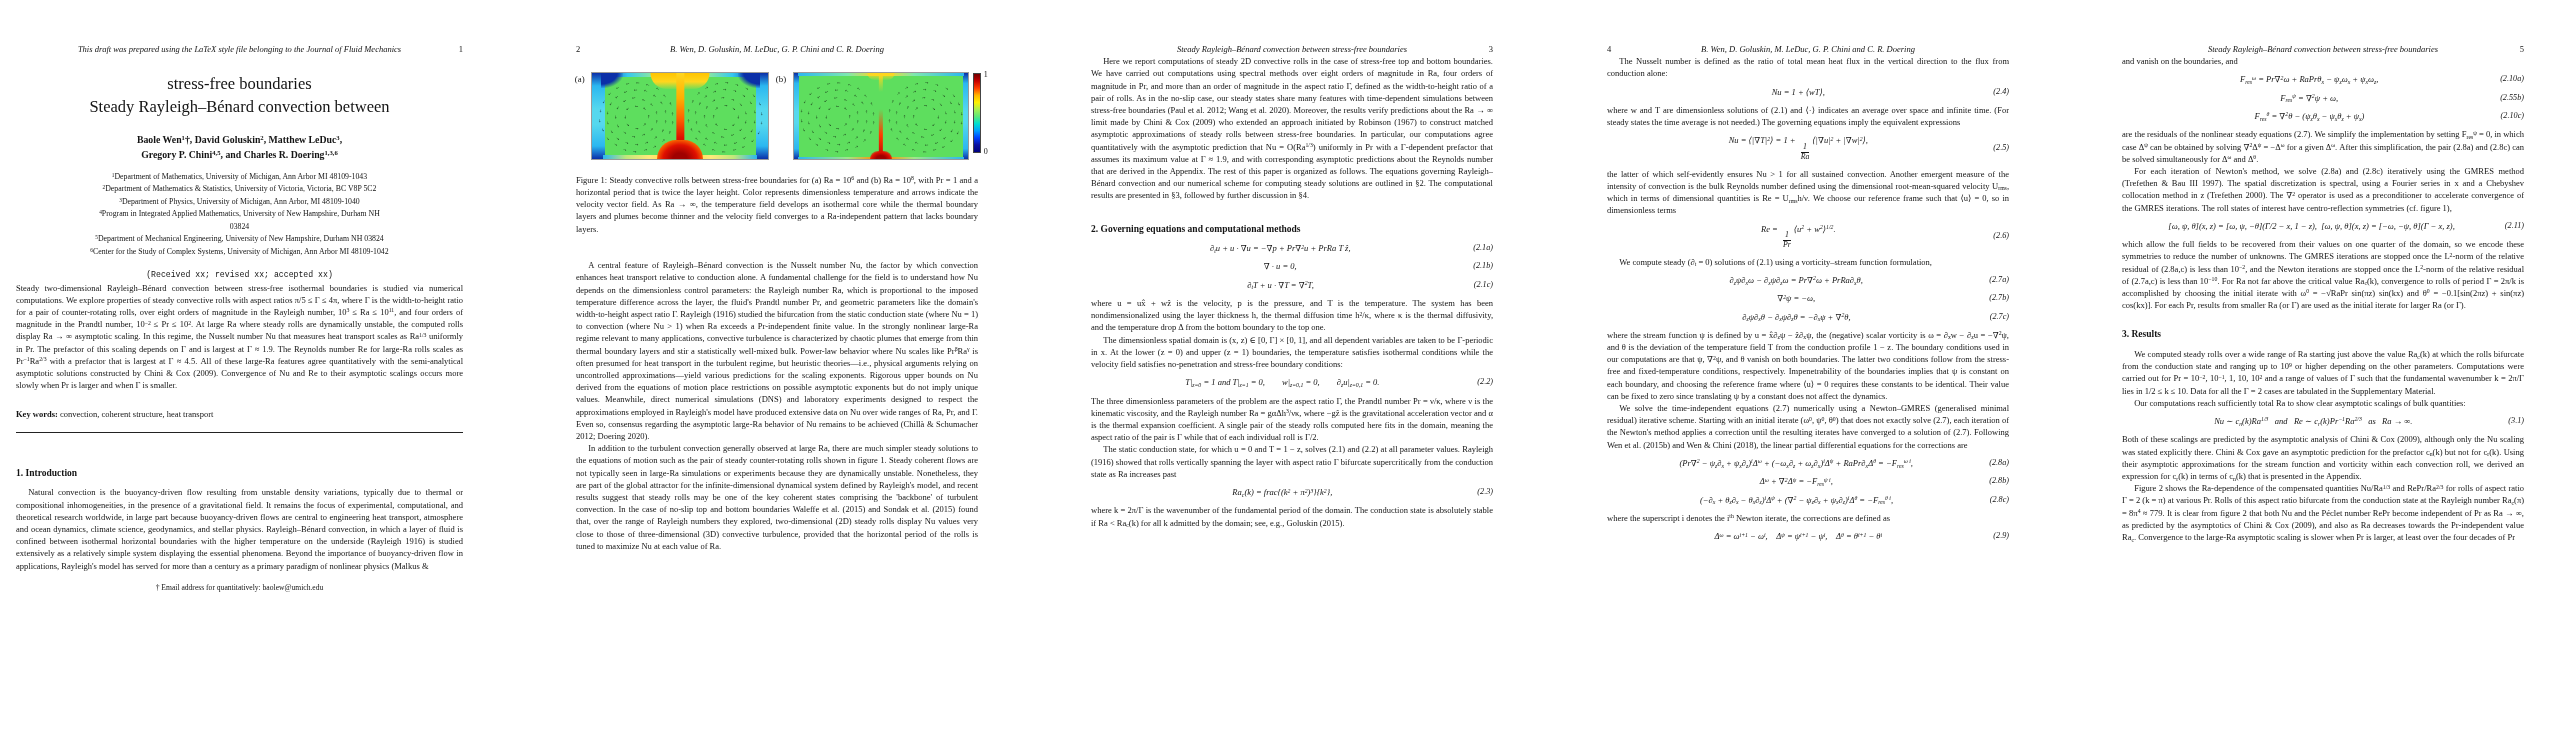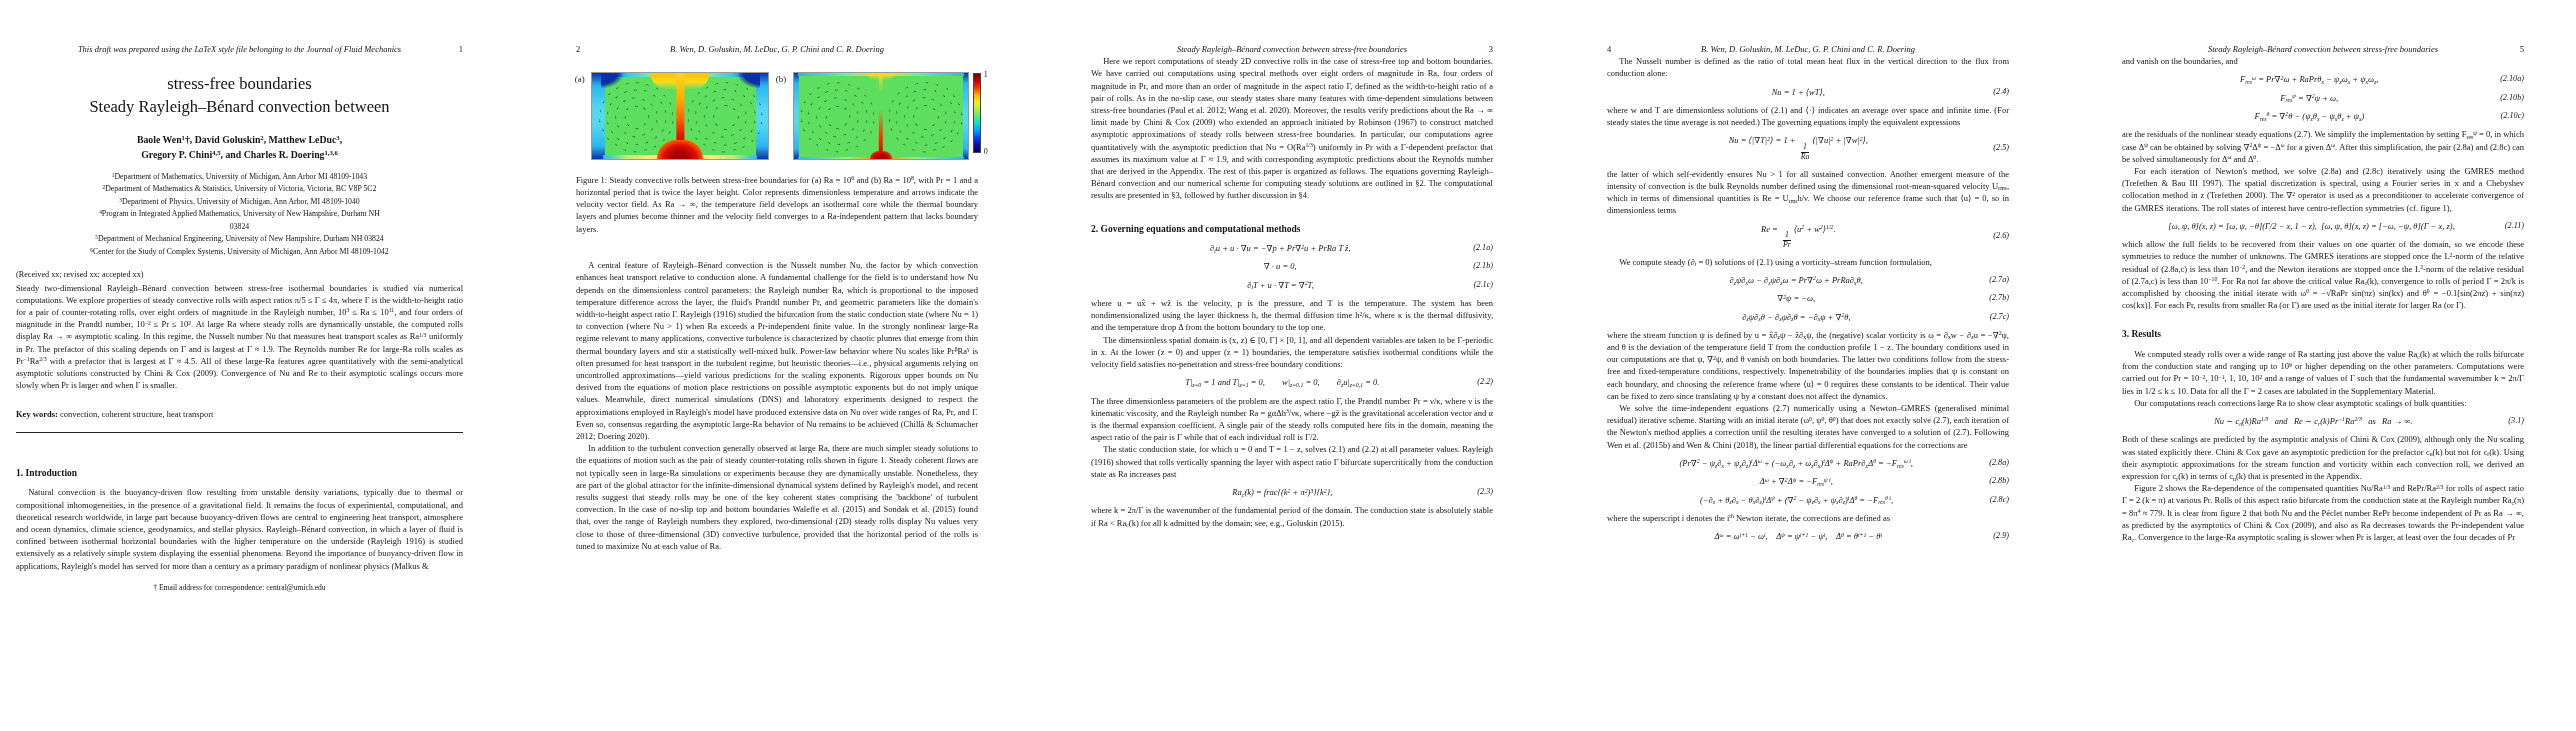--- a/index.html
+++ b/index.html
@@ -17,21 +17,21 @@
     padding:43px 52px 0 61px;box-sizing:border-box;overflow:hidden;
     font-size:8.5px;line-height:12.2px;text-align:justify;}
   .running-header{position:relative;height:12.2px;font-style:italic;font-size:8.5px;margin-bottom:0;}
   .rh-center{display:block;width:100%;text-align:center;font-style:italic;}
   .rh-num{position:absolute;top:0;font-style:normal;}
   .rh-num.left{left:0;} .rh-num.right{right:0;}
 
   .paper-title{margin-top:18.3px;text-align:center;font-size:16.5px;line-height:22.6px;text-indent:0;}
   .authors{margin-top:13.4px;text-align:center;font-size:9.8px;line-height:15.2px;font-weight:bold;text-indent:0;}
   .affils{margin-top:8.5px;text-align:center;font-size:7.8px;line-height:12.5px;text-indent:0;}
-  .received{margin-top:11px;text-align:left;font-size:8.2px;text-indent:0;}
+  .received{margin-top:11px;text-align:center;font-size:8.2px;text-indent:0;font-family:Liberation Mono, monospace;}
   .abstract{margin-top:11px;}
   .keywords{margin-top:16px;}
   .kw-label{font-weight:bold;}
   .rule{margin-top:12.2px;border-top:0.9px solid #222;height:0;}
   .section{font-weight:bold;font-size:9.5px;margin:18.3px 0 7.3px;text-align:left;}
   .page-1 .section{margin-top:34px;}
   .page-3 .section{margin-top:21px;}
   .page-5 .section{margin-top:17px;}
   .para{margin:0;}
   .para.indent{text-indent:12.2px;}
@@ -124,21 +124,21 @@
           <div class="affil-line">03824</div>
           <div class="affil-line"><sup>5</sup>Department of Mechanical Engineering, University of New Hampshire, Durham NH 03824</div>
           <div class="affil-line"><sup>6</sup>Center for the Study of Complex Systems, University of Michigan, Ann Arbor MI 48109-1042</div>
         </div>
         <div class="received">(Received xx; revised xx; accepted xx)</div>
         <div class="abstract para">Steady two-dimensional Rayleigh–Bénard convection between stress-free isothermal boundaries is studied via numerical computations. We explore properties of steady convective rolls with aspect ratios π/5 ≤ Γ ≤ 4π, where Γ is the width-to-height ratio for a pair of counter-rotating rolls, over eight orders of magnitude in the Rayleigh number, 10<sup>3</sup> ≤ Ra ≤ 10<sup>11</sup>, and four orders of magnitude in the Prandtl number, 10<sup>−2</sup> ≤ Pr ≤ 10<sup>2</sup>. At large Ra where steady rolls are dynamically unstable, the computed rolls display Ra → ∞ asymptotic scaling. In this regime, the Nusselt number Nu that measures heat transport scales as Ra<sup>1/3</sup> uniformly in Pr. The prefactor of this scaling depends on Γ and is largest at Γ ≈ 1.9. The Reynolds number Re for large-Ra rolls scales as Pr<sup>−1</sup>Ra<sup>2/3</sup> with a prefactor that is largest at Γ ≈ 4.5. All of these large-Ra features agree quantitatively with the semi-analytical asymptotic solutions constructed by Chini &amp; Cox (2009). Convergence of Nu and Re to their asymptotic scalings occurs more slowly when Pr is larger and when Γ is smaller.</div>
         <div class="keywords"><span class="kw-label">Key words:</span><span class="kw-text"> convection, coherent structure, heat transport</span></div>
         <div class="rule"></div>
         <div class="section">1. Introduction</div>
         <div class="para indent">Natural convection is the buoyancy-driven flow resulting from unstable density variations, typically due to thermal or compositional inhomogeneities, in the presence of a gravitational field. It remains the focus of experimental, computational, and theoretical research worldwide, in large part because buoyancy-driven flows are central to engineering heat transport, atmosphere and ocean dynamics, climate science, geodynamics, and stellar physics. Rayleigh–Bénard convection, in which a layer of fluid is confined between isothermal horizontal boundaries with the higher temperature on the underside (Rayleigh 1916) is studied extensively as a relatively simple system displaying the essential phenomena. Beyond the importance of buoyancy-driven flow in applications, Rayleigh's model has served for more than a century as a primary paradigm of nonlinear physics (Malkus &amp;</div>
-        <div class="footnote">† Email address for correspondence: central@umich.edu</div>
+        <div class="footnote">† Email address for quantitatively: baolew@umich.edu</div>
       </div>
       <div class="page page-2" style="left: 515px;">
         <div class="running-header">
           <span class="rh-num left">2</span>
           <span class="rh-center">B. Wen, D. Goluskin, M. LeDuc, G. P. Chini and C. R. Doering</span>
         </div>
         <div class="fig-row">
           <span class="panel-label" style="left: 0px;">(a)</span>
           <div class="conv-panel panel-a" style="left: 16.5px; width: 178px;">
             <div class="decor edge-l"></div>
@@ -510,36 +510,36 @@
           <span class="rh-center">Steady Rayleigh–Bénard convection between stress-free boundaries</span>
           <span class="rh-num right">5</span>
         </div>
         <div class="para">and vanish on the boundaries, and</div>
         <div class="eq-row">
           <span class="eq-body">F<sub>res</sub><sup>ω</sup> = Pr∇<sup>2</sup>ω + RaPrθ<sub>x</sub> − ψ<sub>z</sub>ω<sub>x</sub> + ψ<sub>x</sub>ω<sub>z</sub>,</span>
           <span class="eq-tag">(2.10a)</span>
         </div>
         <div class="eq-row">
           <span class="eq-body">F<sub>res</sub><sup>ψ</sup> = ∇<sup>2</sup>ψ + ω,</span>
-          <span class="eq-tag">(2.10b)</span>
+          <span class="eq-tag">(2.55b)</span>
         </div>
         <div class="eq-row">
           <span class="eq-body">F<sub>res</sub><sup>θ</sup> = ∇<sup>2</sup>θ − (ψ<sub>z</sub>θ<sub>x</sub> − ψ<sub>x</sub>θ<sub>z</sub> + ψ<sub>x</sub>)</span>
           <span class="eq-tag">(2.10c)</span>
         </div>
         <div class="para">are the residuals of the nonlinear steady equations (2.7). We simplify the implementation by setting F<sub>res</sub><sup>ψ</sup> = 0, in which case Δ<sup>ψ</sup> can be obtained by solving ∇<sup>2</sup>Δ<sup>ψ</sup> = −Δ<sup>ω</sup> for a given Δ<sup>ω</sup>. After this simplification, the pair (2.8a) and (2.8c) can be solved simultaneously for Δ<sup>ω</sup> and Δ<sup>θ</sup>.</div>
         <div class="para indent">For each iteration of Newton's method, we solve (2.8a) and (2.8c) iteratively using the GMRES method (Trefethen &amp; Bau III 1997). The spatial discretization is spectral, using a Fourier series in x and a Chebyshev collocation method in z (Trefethen 2000). The ∇<sup>2</sup> operator is used as a preconditioner to accelerate convergence of the GMRES iterations. The roll states of interest have centro-reflection symmetries (cf. figure 1),</div>
         <div class="eq-row">
           <span class="eq-body">[ω, ψ, θ](x, z) = [ω, ψ, −θ](Γ/2 − x, 1 − z), [ω, ψ, θ](x, z) = [−ω, −ψ, θ](Γ − x, z),</span>
           <span class="eq-tag">(2.11)</span>
         </div>
         <div class="para">which allow the full fields to be recovered from their values on one quarter of the domain, so we encode these symmetries to reduce the number of unknowns. The GMRES iterations are stopped once the L<sup>2</sup>-norm of the relative residual of (2.8a,c) is less than 10<sup>−2</sup>, and the Newton iterations are stopped once the L<sup>2</sup>-norm of the relative residual of (2.7a,c) is less than 10<sup>−10</sup>. For Ra not far above the critical value Ra<sub>c</sub>(k), convergence to rolls of period Γ = 2π/k is accomplished by choosing the initial iterate with ω<sup>0</sup> = −√RaPr sin(πz) sin(kx) and θ<sup>0</sup> = −0.1[sin(2πz) + sin(πz) cos(kx)]. For each Pr, results from smaller Ra (or Γ) are used as the initial iterate for larger Ra (or Γ).</div>
         <div class="section">3. Results</div>
         <div class="para indent">We computed steady rolls over a wide range of Ra starting just above the value Ra<sub>c</sub>(k) at which the rolls bifurcate from the conduction state and ranging up to 10<sup>9</sup> or higher depending on the other parameters. Computations were carried out for Pr = 10<sup>−2</sup>, 10<sup>−1</sup>, 1, 10, 10<sup>2</sup> and a range of values of Γ such that the fundamental wavenumber k = 2π/Γ lies in 1/2 ≤ k ≤ 10. Data for all the Γ = 2 cases are tabulated in the Supplementary Material.</div>
-        <div class="para indent">Our computations reach corrections large Ra to show clear asymptotic scalings of bulk quantities:</div>
+        <div class="para indent">Our computations reach sufficiently total Ra to show clear asymptotic scalings of bulk quantities:</div>
         <div class="eq-row">
           <span class="eq-body">Nu ∼ c<sub>n</sub>(k)Ra<sup>1/3</sup>  and  Re ∼ c<sub>r</sub>(k)Pr<sup>−1</sup>Ra<sup>2/3</sup>  as  Ra → ∞.</span>
           <span class="eq-tag">(3.1)</span>
         </div>
         <div class="para">Both of these scalings are predicted by the asymptotic analysis of Chini &amp; Cox (2009), although only the Nu scaling was stated explicitly there. Chini &amp; Cox gave an asymptotic prediction for the prefactor c<sub>n</sub>(k) but not for c<sub>r</sub>(k). Using their asymptotic approximations for the stream function and vorticity within each convection roll, we derived an expression for c<sub>r</sub>(k) in terms of c<sub>n</sub>(k) that is presented in the Appendix.</div>
         <div class="para indent">Figure 2 shows the Ra-dependence of the compensated quantities Nu/Ra<sup>1/3</sup> and RePr/Ra<sup>2/3</sup> for rolls of aspect ratio Γ = 2 (k = π) at various Pr. Rolls of this aspect ratio bifurcate from the conduction state at the Rayleigh number Ra<sub>c</sub>(π) = 8π<sup>4</sup> ≈ 779. It is clear from figure 2 that both Nu and the Péclet number RePr become independent of Pr as Ra → ∞, as predicted by the asymptotics of Chini &amp; Cox (2009), and also as Ra decreases towards the Pr-independent value Ra<sub>c</sub>. Convergence to the large-Ra asymptotic scaling is slower when Pr is larger, at least over the four decades of Pr</div>
       </div>
     </div>
 </div>
 

